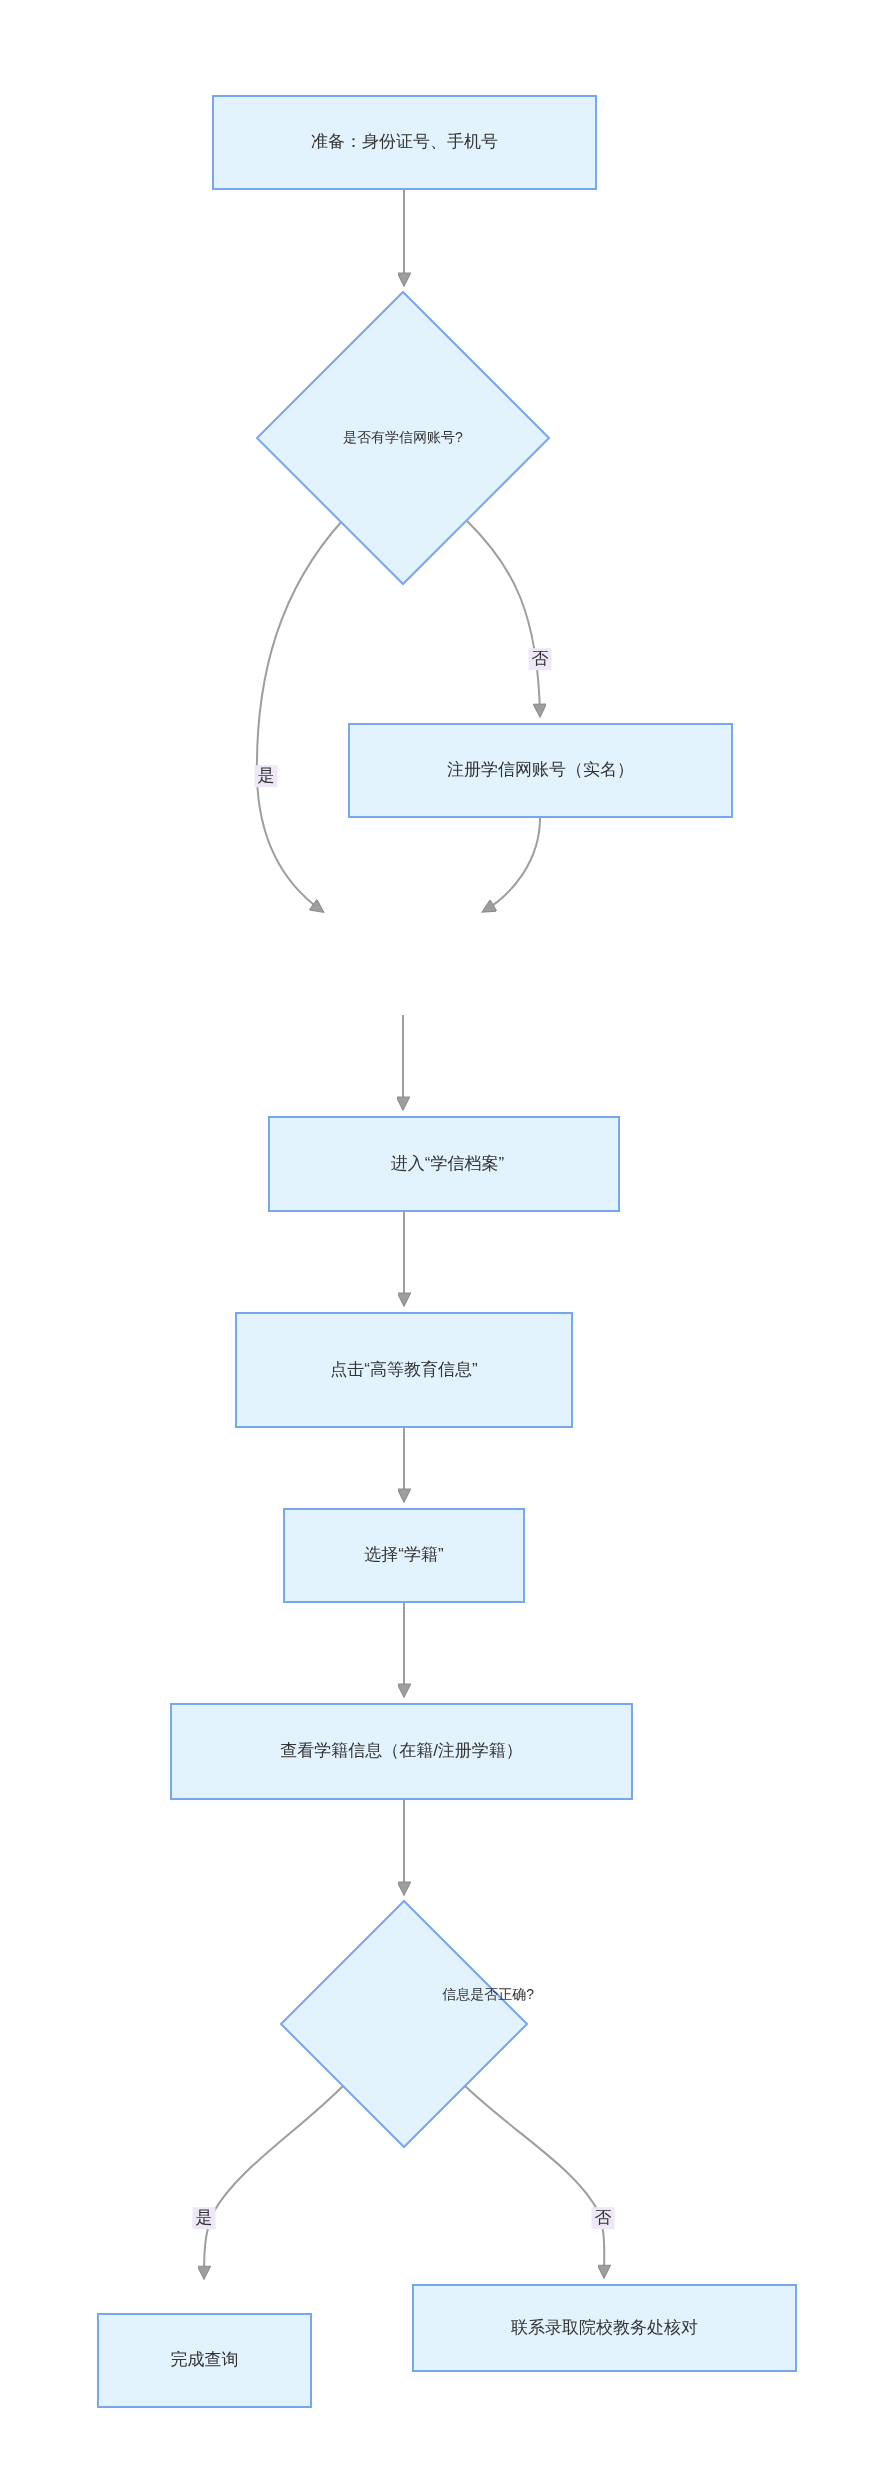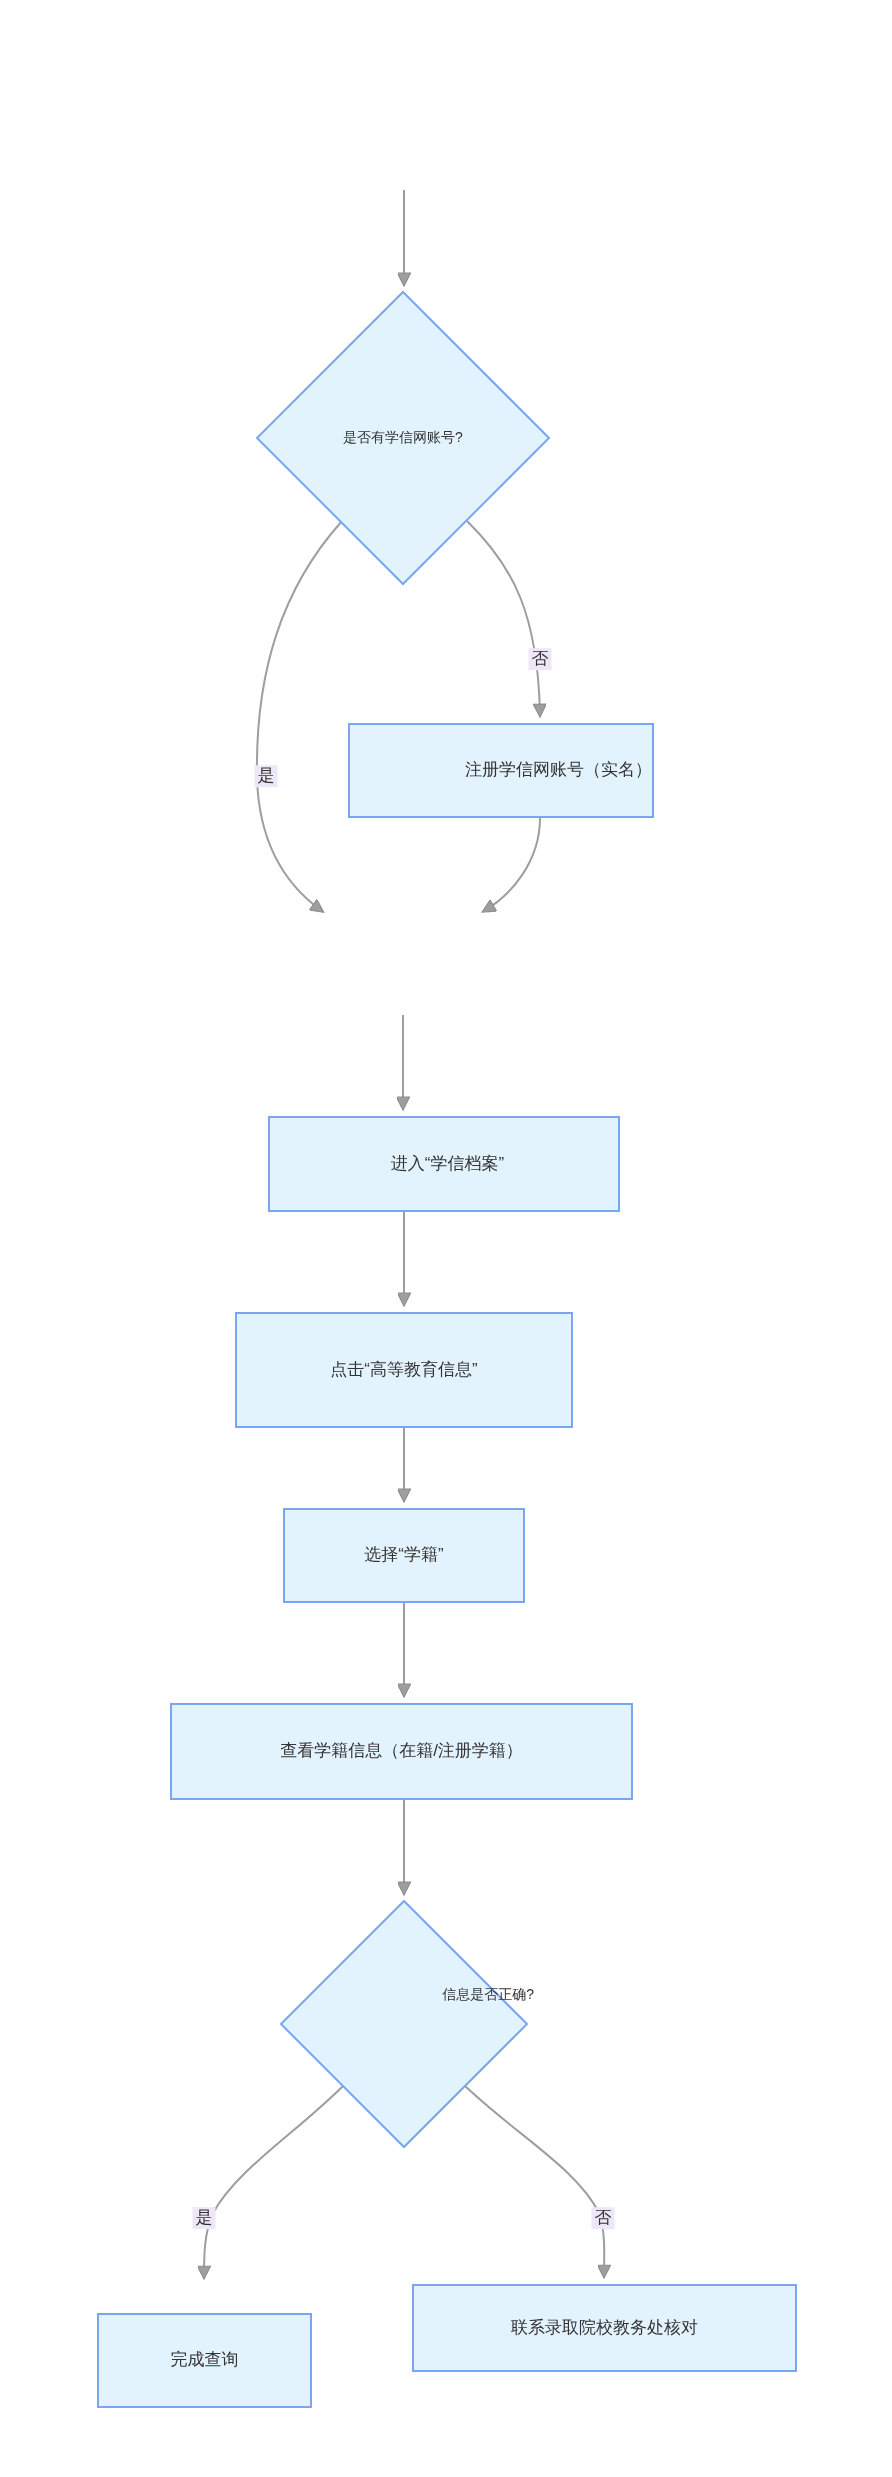--- a/index.html
+++ b/index.html
@@ -79,26 +79,29 @@
     <path class="edge" d="M 404,1408 L 404,1500" marker-end="url(#arrow)"></path>
     <path class="edge" d="M 404,1603 L 404,1695" marker-end="url(#arrow)"></path>
     <path class="edge" d="M 404,1800 L 404,1893" marker-end="url(#arrow)"></path>
     <path class="edge" d="M 346,2083 C 298,2132 238,2168 213,2213 C 204,2233 204,2257 204,2277" marker-end="url(#arrow)"></path>
     <path class="edge" d="M 462,2083 C 512,2132 577,2168 599,2213 C 606,2233 604,2257 604,2276" marker-end="url(#arrow)"></path>
 
     <polygon class="diamond" points="403,292 549,438 403,584 257,438"></polygon>
     <polygon class="diamond" points="404,1901 527,2024 404,2147 281,2024"></polygon>
   </svg>
 
+  <div class="node" style="left:212px; top:95px; width:385px; height:95px;">
+    <span>准备：身份证号、手机号</span>
+  </div>
 
   <div class="diamond-label" style="left:403px; top:438px;">
     <span>是否有学信网账号?</span>
   </div>
 
-  <div class="node" style="left:348px; top:723px; width:306px; height:95px;justify-content:flex-end;">
+  <div class="node" style="left:348px; top:723px; width:385px; height:95px;">
     <span>注册学信网账号（实名）</span>
   </div>
 
 
   <div class="node" style="left:268px; top:1116px; width:352px; height:96px;padding-left:7px;">
     <span>进入“学信档案”</span>
   </div>
 
   <div class="node" style="left:235px; top:1312px; width:338px; height:116px;">
     <span>点击“高等教育信息”</span>

